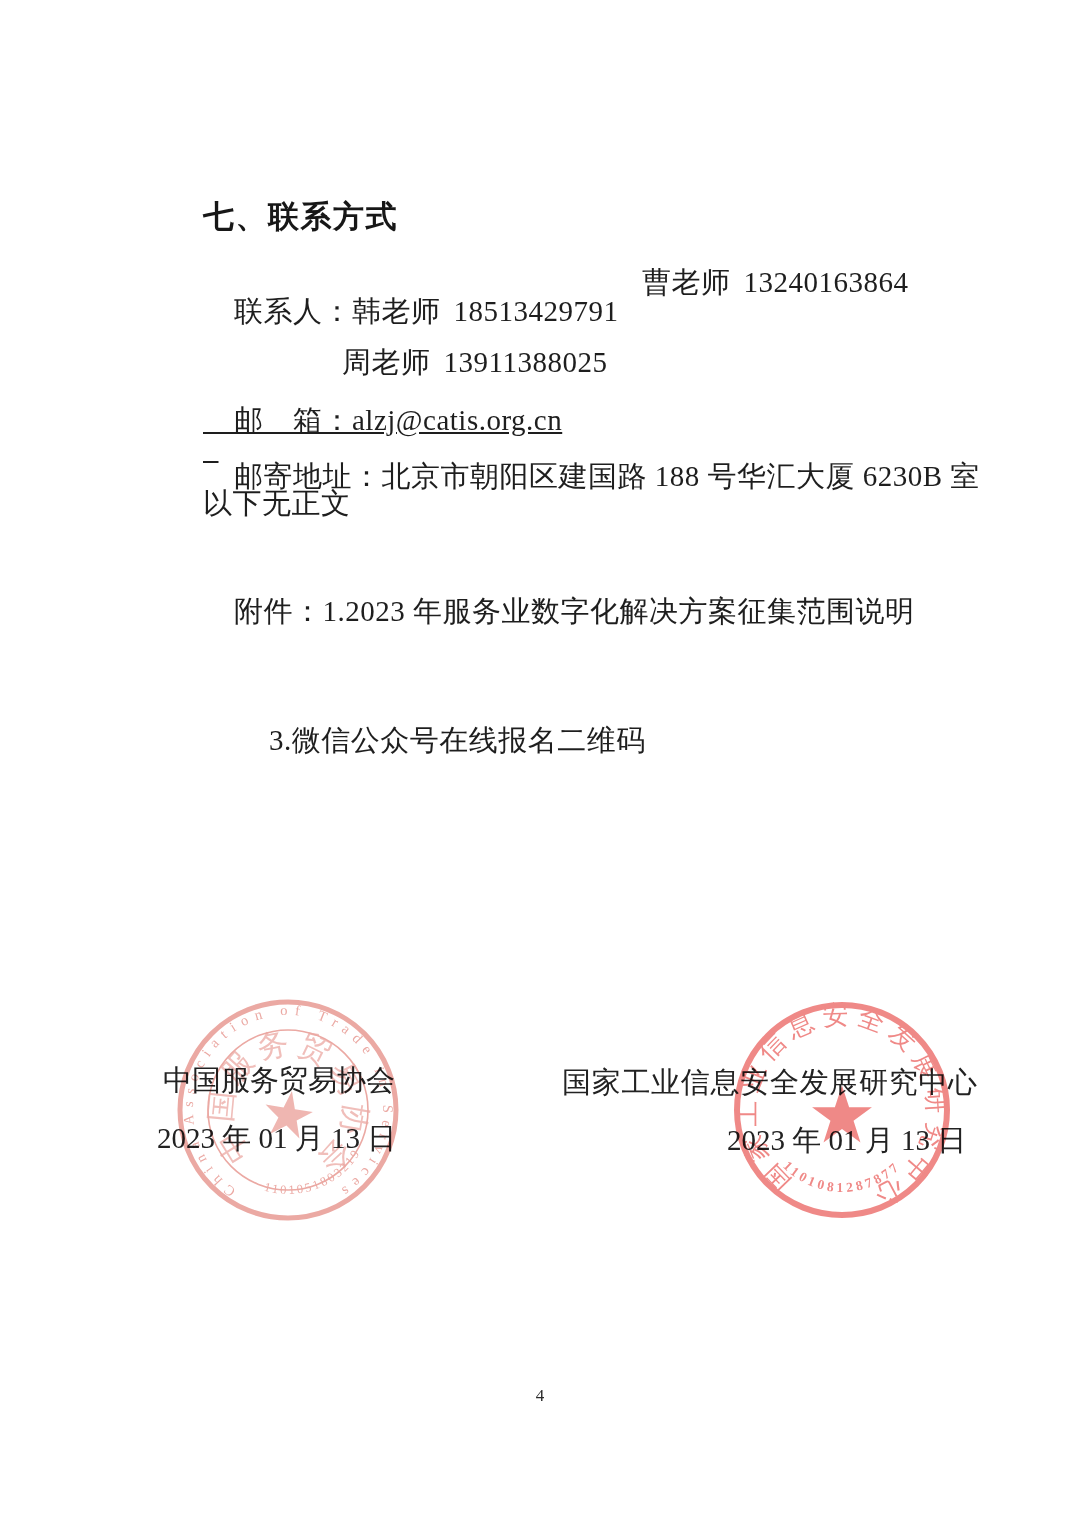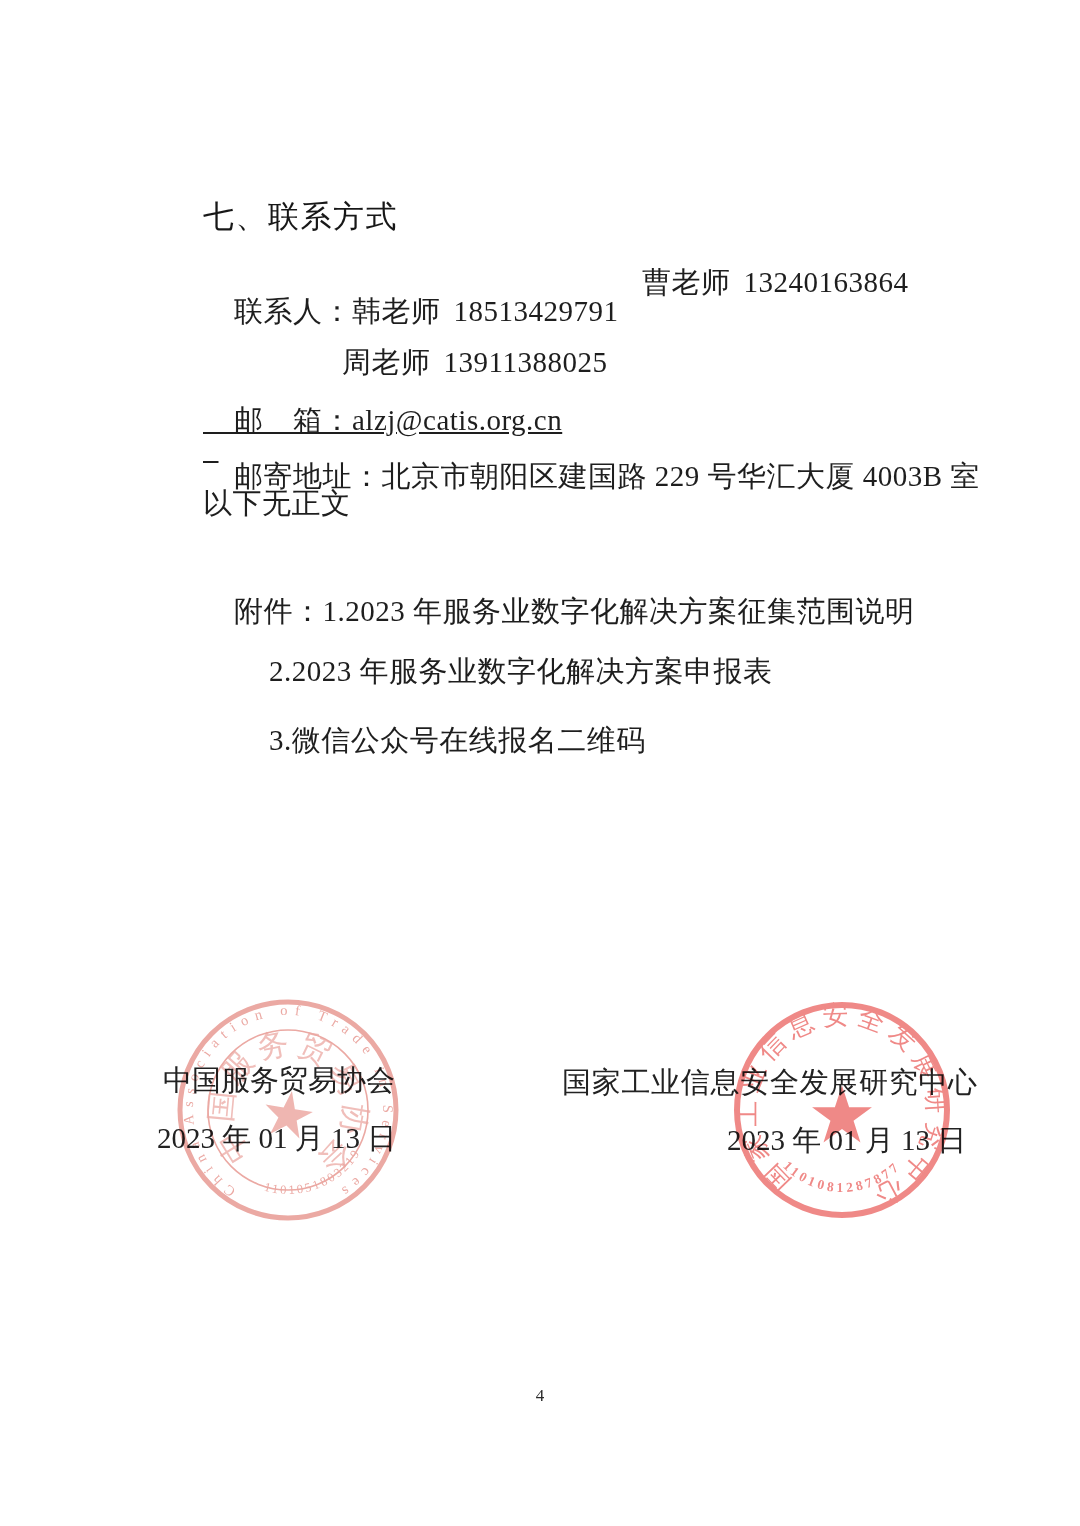--- a/index.html
+++ b/index.html
@@ -4,21 +4,21 @@
 <style>
   html,body { margin:0; padding:0; background:#ffffff; }
   .page {
     position:relative; width:1080px; height:1526px; background:#ffffff;
     font-family:"Liberation Serif","DejaVu Serif",serif;
     color:#1e1e1e; overflow:hidden;
   }
   .txt { position:absolute; font-size:29px; letter-spacing:0.5px; white-space:pre; line-height:1; }
   .heading {
     position:absolute; font-family:"Liberation Sans","DejaVu Sans",sans-serif;
-    font-weight:400; font-size:31px; letter-spacing:1.5px; white-space:pre; line-height:1;
+    font-weight:700; font-size:31px; letter-spacing:1.5px; white-space:pre; line-height:1;
     color:#171717;
   }
   .phone { margin-left:13px; }
   .second-person { position:absolute; left:439px; top:0; white-space:pre; }
   .sig { position:absolute; font-size:29px; white-space:pre; line-height:1; color:#222; }
   .page-number { position:absolute; left:0; top:1386px; width:1080px; text-align:center;
     font-size:17px; color:#2a2a2a; }
   .seal { position:absolute; mix-blend-mode:multiply; }
   .seal-left  { left:168px; top:990px; opacity:0.8; }
   .seal-right { left:722px; top:990px; opacity:0.9; }
@@ -42,29 +42,28 @@
 
   <div class="txt" style="left:311px; top:319px;text-align:center;">
     <span>周老师</span><span class="phone">13911388025</span>
   </div>
 
   <div class="txt" style="left:203px; top:377px;text-decoration:underline;">
     <span>邮　箱：</span><span>alzj@catis.org.cn</span>
   </div>
 
   <div class="txt" style="left:203px; top:433px;">
-    <span>邮寄地址：</span><span>北京市朝阳区建国路 229 号华汇大厦 4003B 室</span>
+    <span>邮寄地址：</span><span>北京市朝阳区建国路 188 号华汇大厦 6230B 室</span>
   </div>
 
   <div class="txt" style="left:203px; top:489px;">以下无正文</div>
 
   <div class="txt" style="left:203px; top:568px;">
     <span>附件：</span><span>1.2023 年服务业数字化解决方案征集范围说明</span>
   </div>
-  <div class="txt" style="left:269px; top:657px;">2.2023 年服务业数字化解决方案申报表</div>
   <div class="txt" style="left:269px; top:714px;margin-top:12px;">3.微信公众号在线报名二维码</div>
 
   <div class="sig" style="left:163px; top:1066px;">中国服务贸易协会</div>
   <div class="sig" style="left:157px; top:1124px;">2023 年 01 月 13 日</div>
   <div class="sig" style="left:562px; top:1068px; letter-spacing:0.7px;">国家工业信息安全发展研究中心</div>
   <div class="sig" style="left:727px; top:1126px;">2023 年 01 月 13 日</div>
 
   <svg class="seal seal-left" width="240" height="240" viewBox="-120 -120 240 240">
     <defs>
       <path id="pL-en" d="M -95 0 A 95 95 0 1 1 95 0 A 95 95 0 1 1 -95 0"></path>

